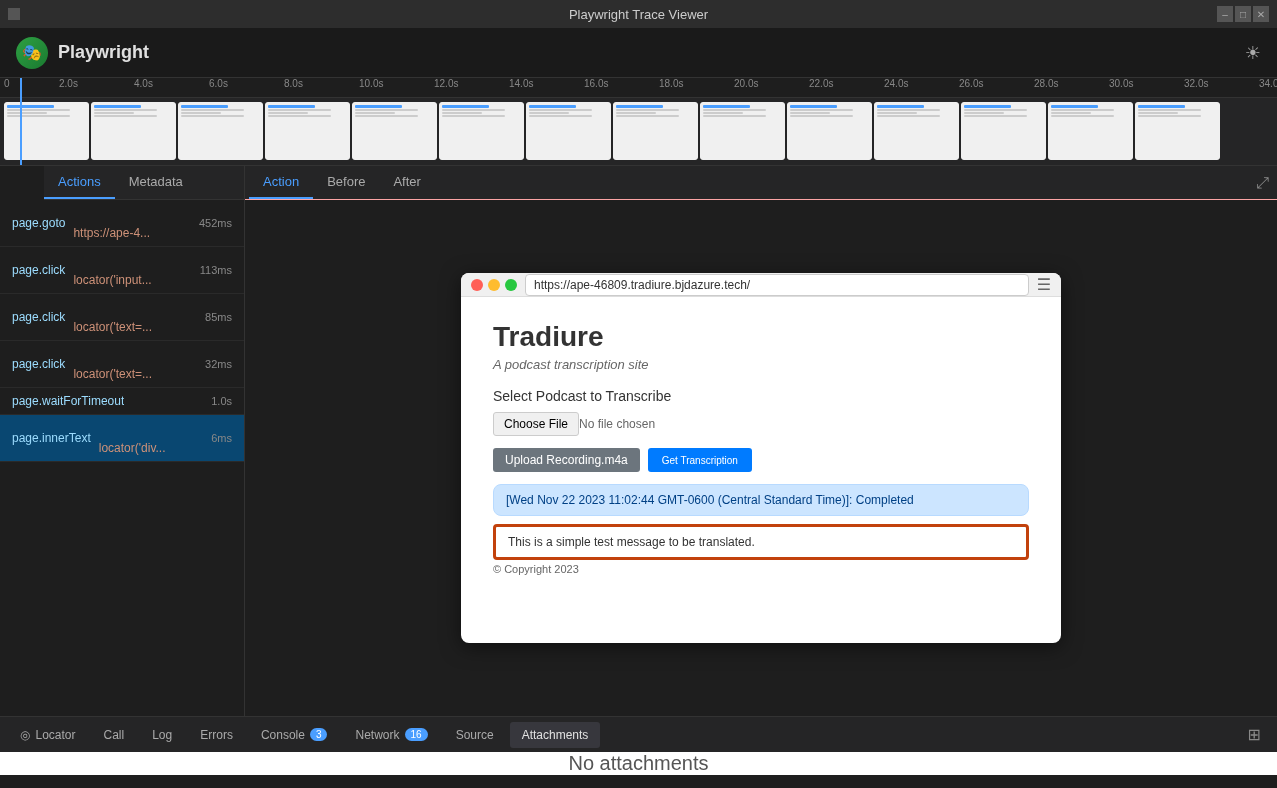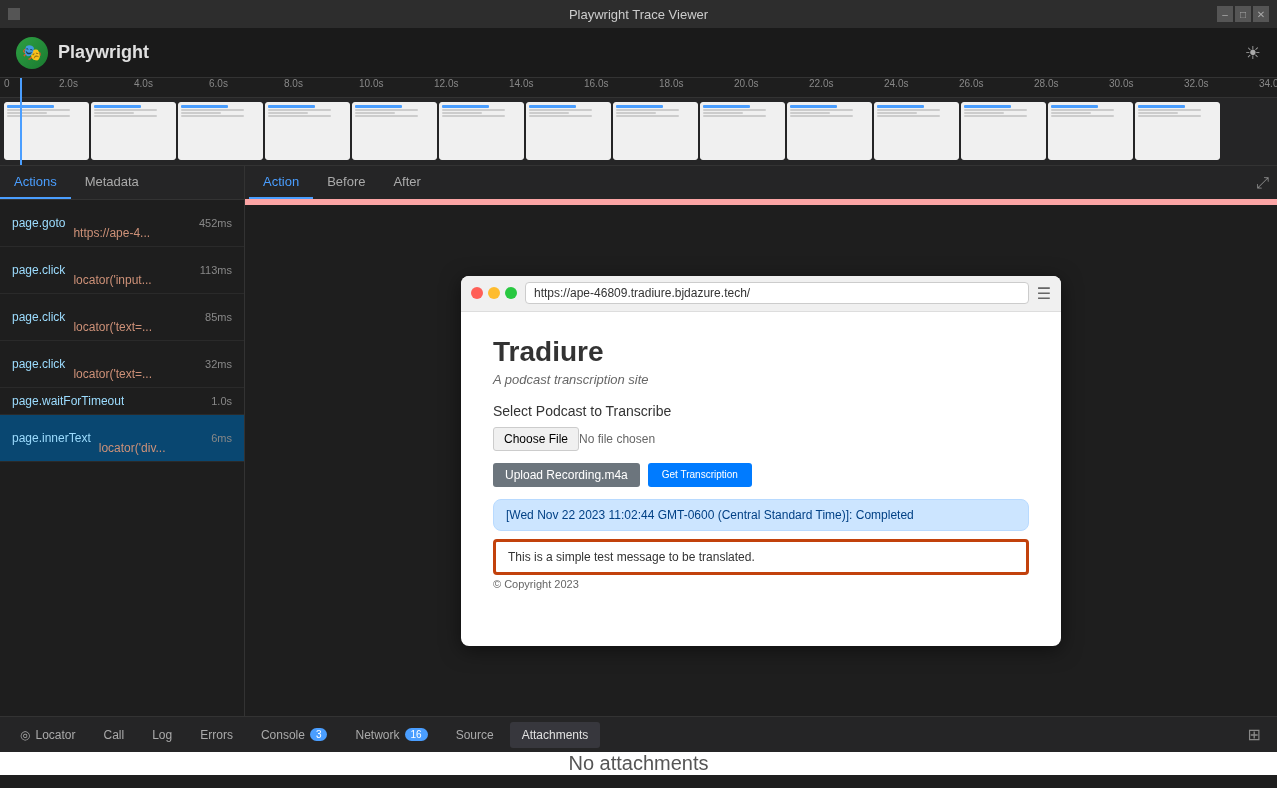--- a/index.html
+++ b/index.html
@@ -30,42 +30,42 @@
     .thumb-line { height: 3px; background: #4a9eff; border-radius: 1px; width: 60%; }
     .thumb-line2 { height: 2px; background: #ccc; border-radius: 1px; width: 80%; }
     .thumb-line3 { height: 2px; background: #ccc; border-radius: 1px; width: 50%; }
     .timeline-playhead { position: absolute; top: 0; left: 20px; width: 2px; height: 100%; background: #4a9eff; }
 
     
     .main-layout { display: flex; height: calc(788px - 28px - 50px - 88px - 36px - 36px); }
 
     
     .left-panel { width: 245px; background: #1e1e1e; border-right: 1px solid #333; display: flex; flex-direction: column; }
-    .panel-tabs { display: flex; border-bottom: 1px solid #333; background: #252526; }
+    .panel-tabs { display: flex; border-bottom: 1px solid #333; background: #252526; margin-left: 44px; }
     .panel-tab { padding: 8px 14px; font-size: 13px; cursor: pointer; color: #aaa; border-bottom: 2px solid transparent; }
     .panel-tab.active { color: #4a9eff; border-bottom: 2px solid #4a9eff; }
     .actions-list { flex: 1; overflow-y: auto; }
     .action-item { padding: 6px 12px; display: flex; align-items: center; justify-content: space-between; cursor: pointer; border-bottom: 1px solid #2a2a2a; }
     .action-item.active { background: #094771; }
     .action-name { color: #9cdcfe; font-size: 12px; }
     .action-locator { color: #ce9178; font-size: 12px; margin-left: 4px; max-width: 130px; overflow: hidden; text-overflow: ellipsis; white-space: nowrap; margin-top: 20px; }
     .action-duration { color: #888; font-size: 11px; flex-shrink: 0; }
 
     
     .right-panel { flex: 1; background: #1e1e1e; display: flex; flex-direction: column; }
-    .right-tabs { display: flex; border-bottom: 6px solid #fca5a5; background: #252526; align-items: center; padding: 0 4px; }
+    .right-tabs { display: flex; border-bottom: 1px solid #fca5a5; background: #252526; align-items: center; padding: 0 4px; }
     .right-tab { padding: 8px 14px; font-size: 13px; cursor: pointer; color: #aaa; border-bottom: 2px solid transparent; }
     .right-tab.active { color: #4a9eff; border-bottom: 2px solid #4a9eff; }
     .right-tab-spacer { flex: 1; }
     .popout-btn { background: none; border: none; color: #888; cursor: pointer; padding: 4px; font-size: 16px; }
 
     
     .browser-preview { flex: 1; display: flex; align-items: center; justify-content: center; background: #1e1e1e; overflow: hidden; }
     .browser-window { background: #fff; border-radius: 8px; width: 600px; height: 370px; box-shadow: 0 4px 20px rgba(0,0,0,0.5); display: flex; flex-direction: column; overflow: hidden; }
-    .browser-chrome { background: #f0f0f0; height: 36px; display: flex; align-items: center; padding: 0 10px; gap: 8px; border-bottom: 1px solid #ddd; }
+    .browser-chrome { background: #f0f0f0; height: 24px; display: flex; align-items: center; padding: 0 10px; gap: 8px; border-bottom: 1px solid #ddd; }
     .browser-dots { display: flex; gap: 5px; }
     .browser-dot { width: 12px; height: 12px; border-radius: 50%; }
     .dot-red { background: #ff5f57; }
     .dot-yellow { background: #febc2e; }
     .dot-green { background: #28c840; }
     .browser-url { flex: 1; background: #fff; border: 1px solid #ccc; border-radius: 4px; padding: 3px 8px; font-size: 12px; color: #333; }
     .browser-menu-icon { color: #666; font-size: 16px; }
     .browser-content { flex: 1; padding: 24px 32px; overflow-y: auto; color: #333; }
     .site-title { font-size: 28px; font-weight: bold; color: #333; margin-bottom: 4px; }
     .site-subtitle { font-size: 13px; color: #666; margin-bottom: 16px; font-style: italic; }

